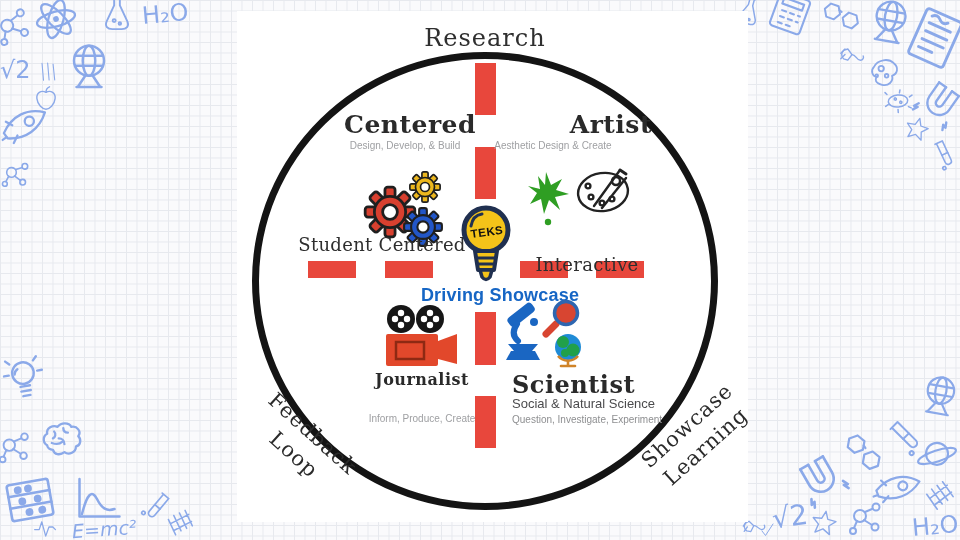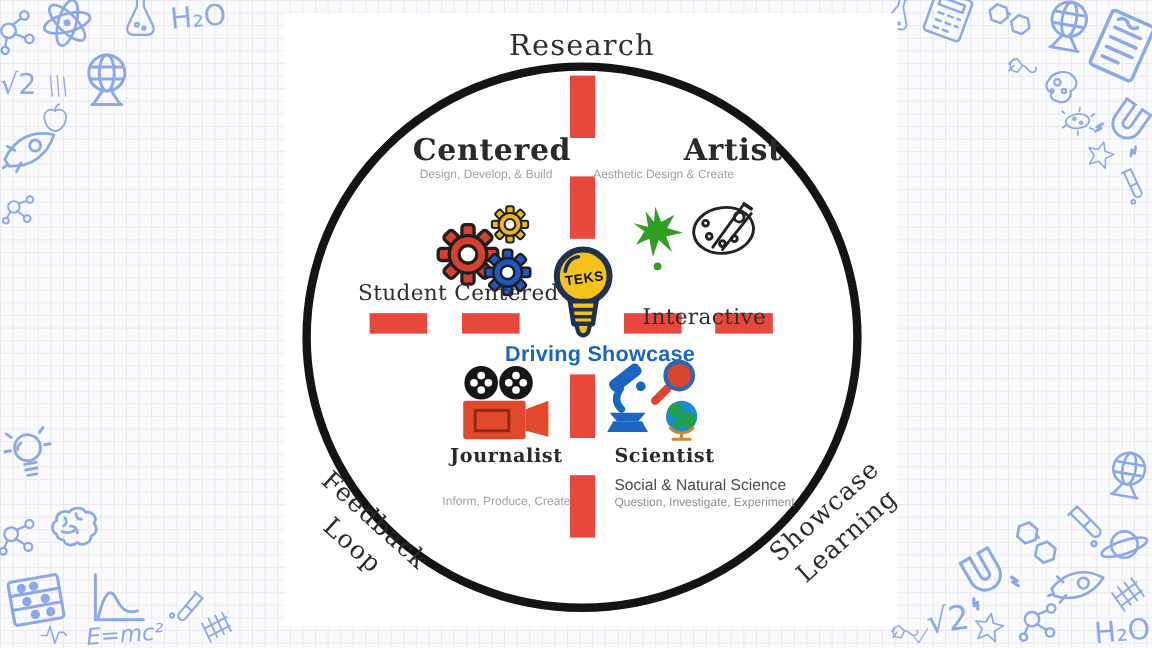--- a/index.html
+++ b/index.html
@@ -441,21 +441,21 @@
     <g>
       <circle cx="64" cy="49" r="13" fill="#1F8BD6"></circle>
       <circle cx="59" cy="44" r="6" fill="#21A04A"></circle>
         <circle cx="69" cy="52" r="6.5" fill="#21A04A"></circle>
         <circle cx="61" cy="55" r="4" fill="#21A04A"></circle>
       <path d="M54 58a13 13 0 0 0 20 0" fill="none" stroke="#D08428" stroke-width="2.6"></path>
       <line x1="64" y1="62" x2="64" y2="67" stroke="#D08428" stroke-width="2.6"></line>
       <line x1="57" y1="68" x2="71" y2="68" stroke="#D08428" stroke-width="2.6" stroke-linecap="round"></line>
     </g>
   </svg>
-  <div class="abs serif qtitle" style="left:512px;top:370px;width:200px;font-size:16px;">Scientist</div>
+  <div class="abs serif qtitle" style="left:512px;top:370px;width:200px;font-size:24px;">Scientist</div>
   <div class="abs" style="left:512px;top:414px;width:220px;font-size:10px;color:#8E8F91;">Question, Investigate, Experiment</div>
   <div class="abs" style="left:512px;top:396px;width:220px;font-size:13px;color:#4B4B4D;">Social &amp; Natural Science</div>
 
   <div class="abs serif corner" style="left:238px;top:416px;width:130px;transform:rotate(42deg);">
     <div>Feedback</div>
     <div>Loop</div>
   </div>
   <div class="abs serif corner" style="left:624px;top:408px;width:145px;transform:rotate(-42deg);">
     <div>Showcase</div>
     <div>Learning</div>

